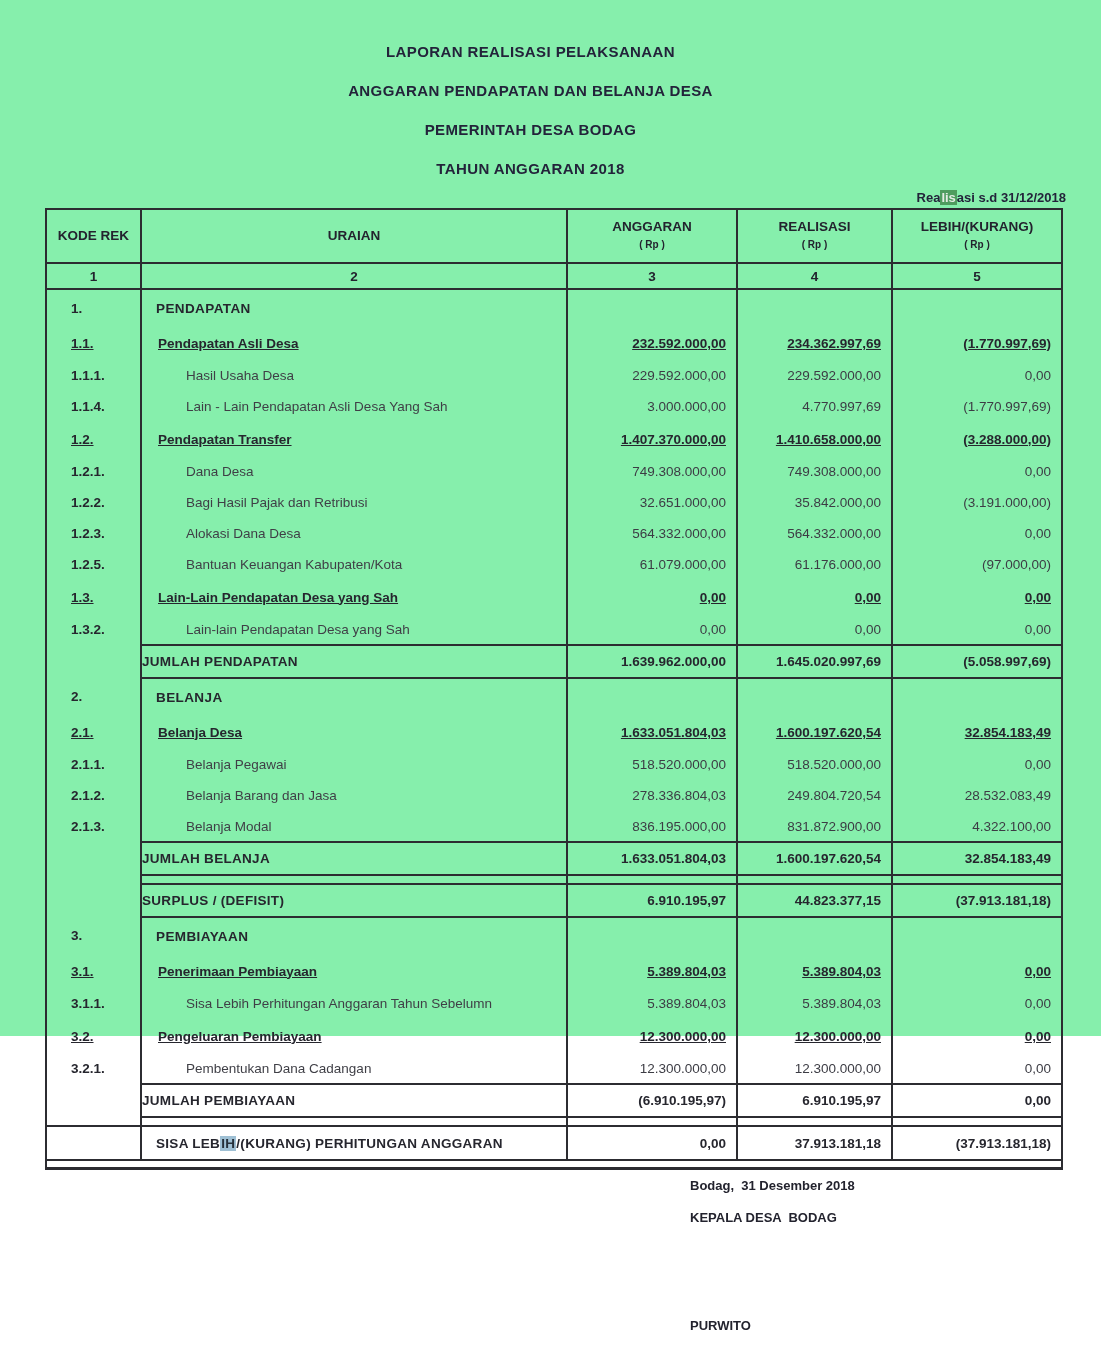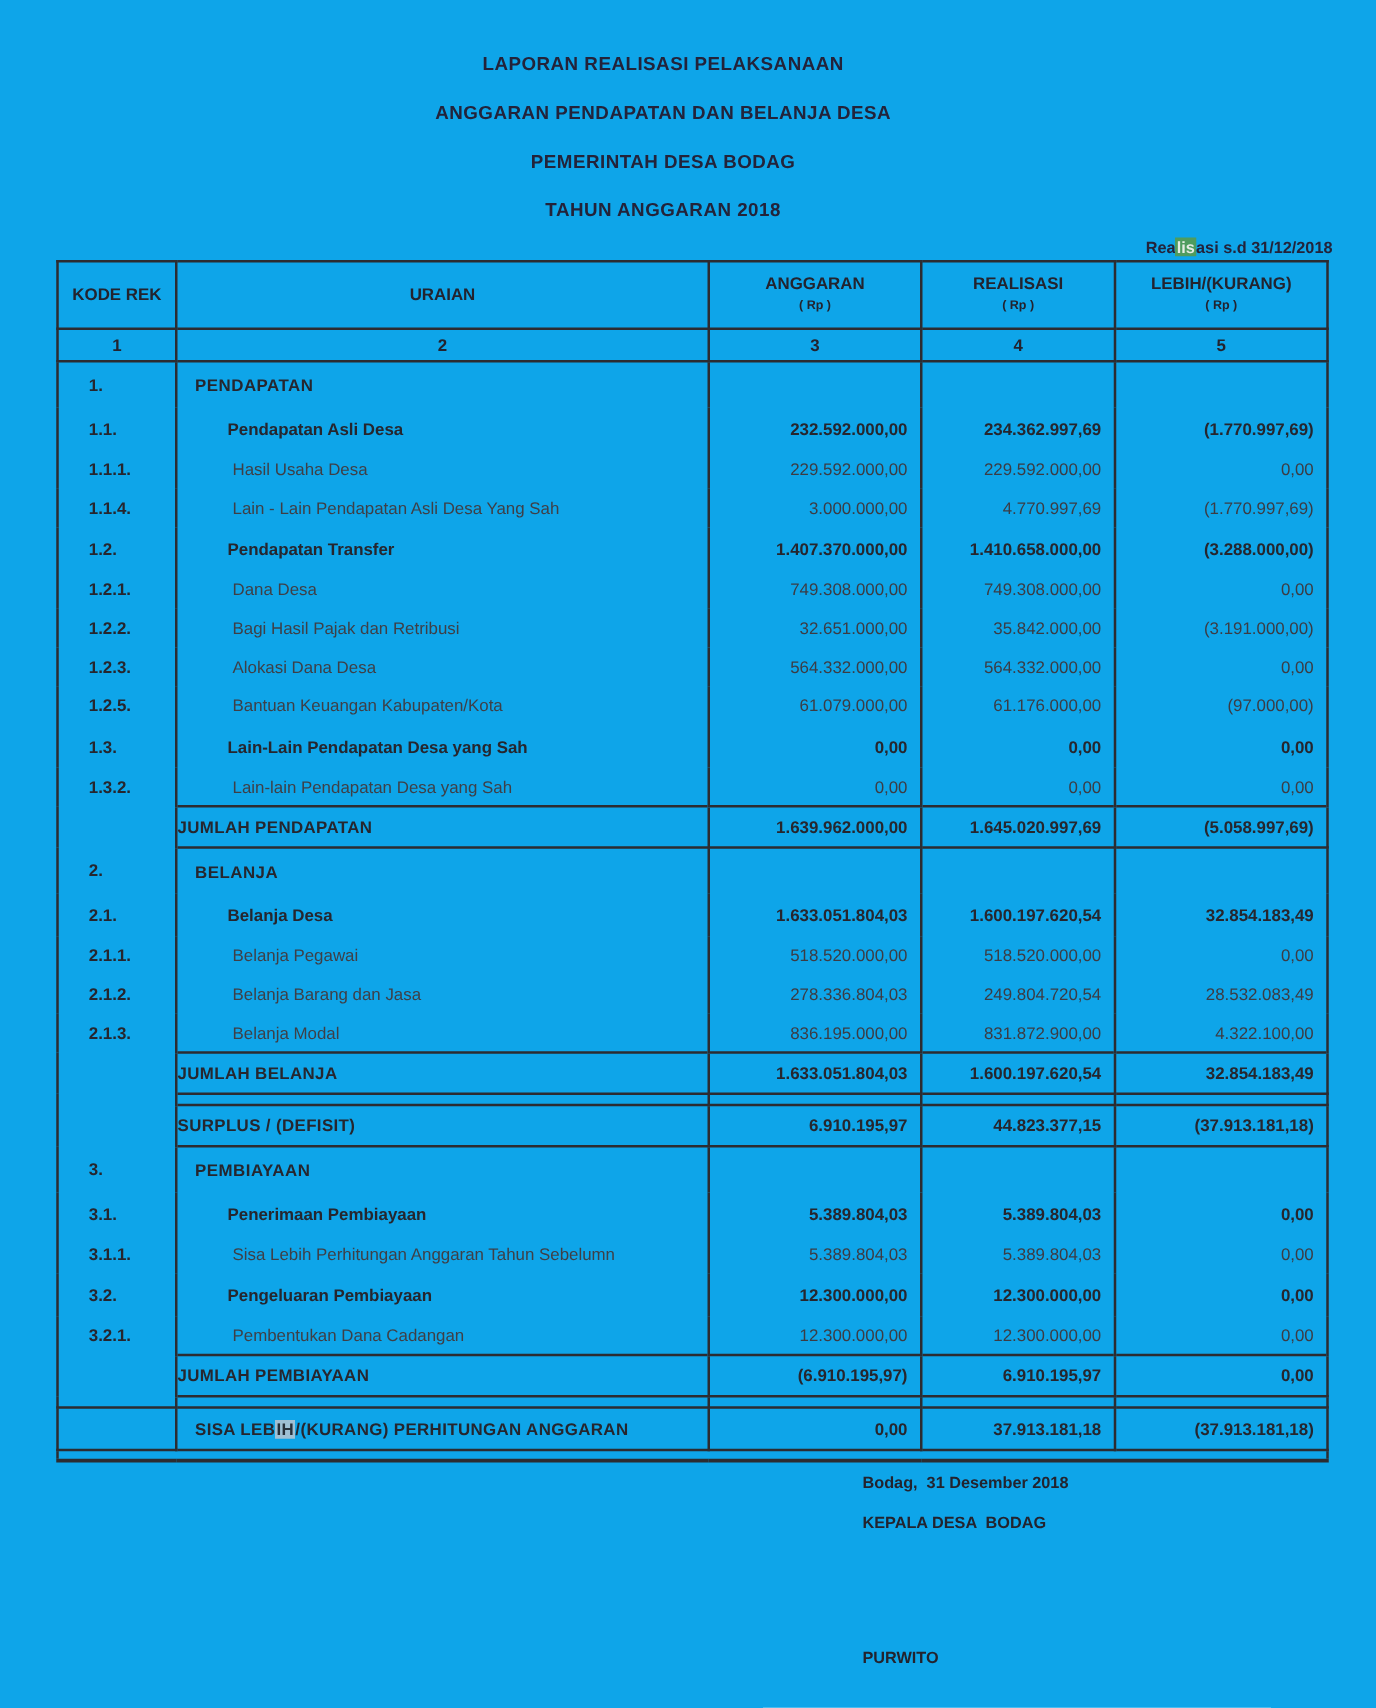--- a/index.html
+++ b/index.html
@@ -1,20 +1,20 @@
 <!DOCTYPE html>
 <html><head>
 <meta charset="utf-8">
 <style>
   html,body{margin:0;padding:0;}
   body{
     width:1101px;height:1366px;background:#ffffff;overflow:hidden;
     font-family:"Liberation Sans", sans-serif;color:#2a2a33;
   }
-  .page{position:relative;width:1101px;height:1366px;background:#0ea5e9;}
+  .page{position:relative;width:1101px;height:1036px;background:#86efac;}
 
   
   .title-block{padding-top:32px;text-align:center;width:1061px;}
   .title-line{
     font-weight:bold;font-size:15px;line-height:39px;color:#23233a;
     letter-spacing:0.4px;white-space:pre-wrap;
   }
 
   
   .realisasi-note{
@@ -50,22 +50,22 @@
   td.code-cell{border-left:2px solid #2c2c31;border-right:2px solid #2c2c31;
     font-weight:bold;color:#26262e;padding-left:24px;vertical-align:middle;}
   td.uraian-cell{border-left:2px solid #2c2c31;border-right:2px solid #2c2c31;
     vertical-align:middle;}
   td.money{border-right:2px solid #2c2c31;text-align:right;padding-right:10px;
     vertical-align:middle;color:#3c3c44;}
 
   
   tr.row-section td{height:37px;}
   tr.row-section .uraian-cell{font-weight:bold;color:#26262e;padding-left:14px;letter-spacing:0.4px;}
-  tr.row-sub td{height:34px;}
-  tr.row-sub .uraian-cell{font-weight:bold;color:#26262e;padding-left:40px;}
+  tr.row-sub td{height:34px;text-decoration:underline;}
+  tr.row-sub .uraian-cell{font-weight:bold;color:#26262e;padding-left:16px;}
   tr.row-sub .money{font-weight:bold;color:#26262e;}
   tr.row-item td{height:31px;}
   tr.row-item .uraian-cell{color:#3f3f46;padding-left:44px;}
 
   tr.row-total td{height:33px;}
   tr.row-total .uraian-cell,tr.row-total .money{
     border-top:2px solid #2c2c31;border-bottom:2px solid #2c2c31;
     font-weight:bold;color:#26262e;}
   tr.row-total .uraian-cell{text-align:left;padding-left:0;letter-spacing:0.3px;}
 

